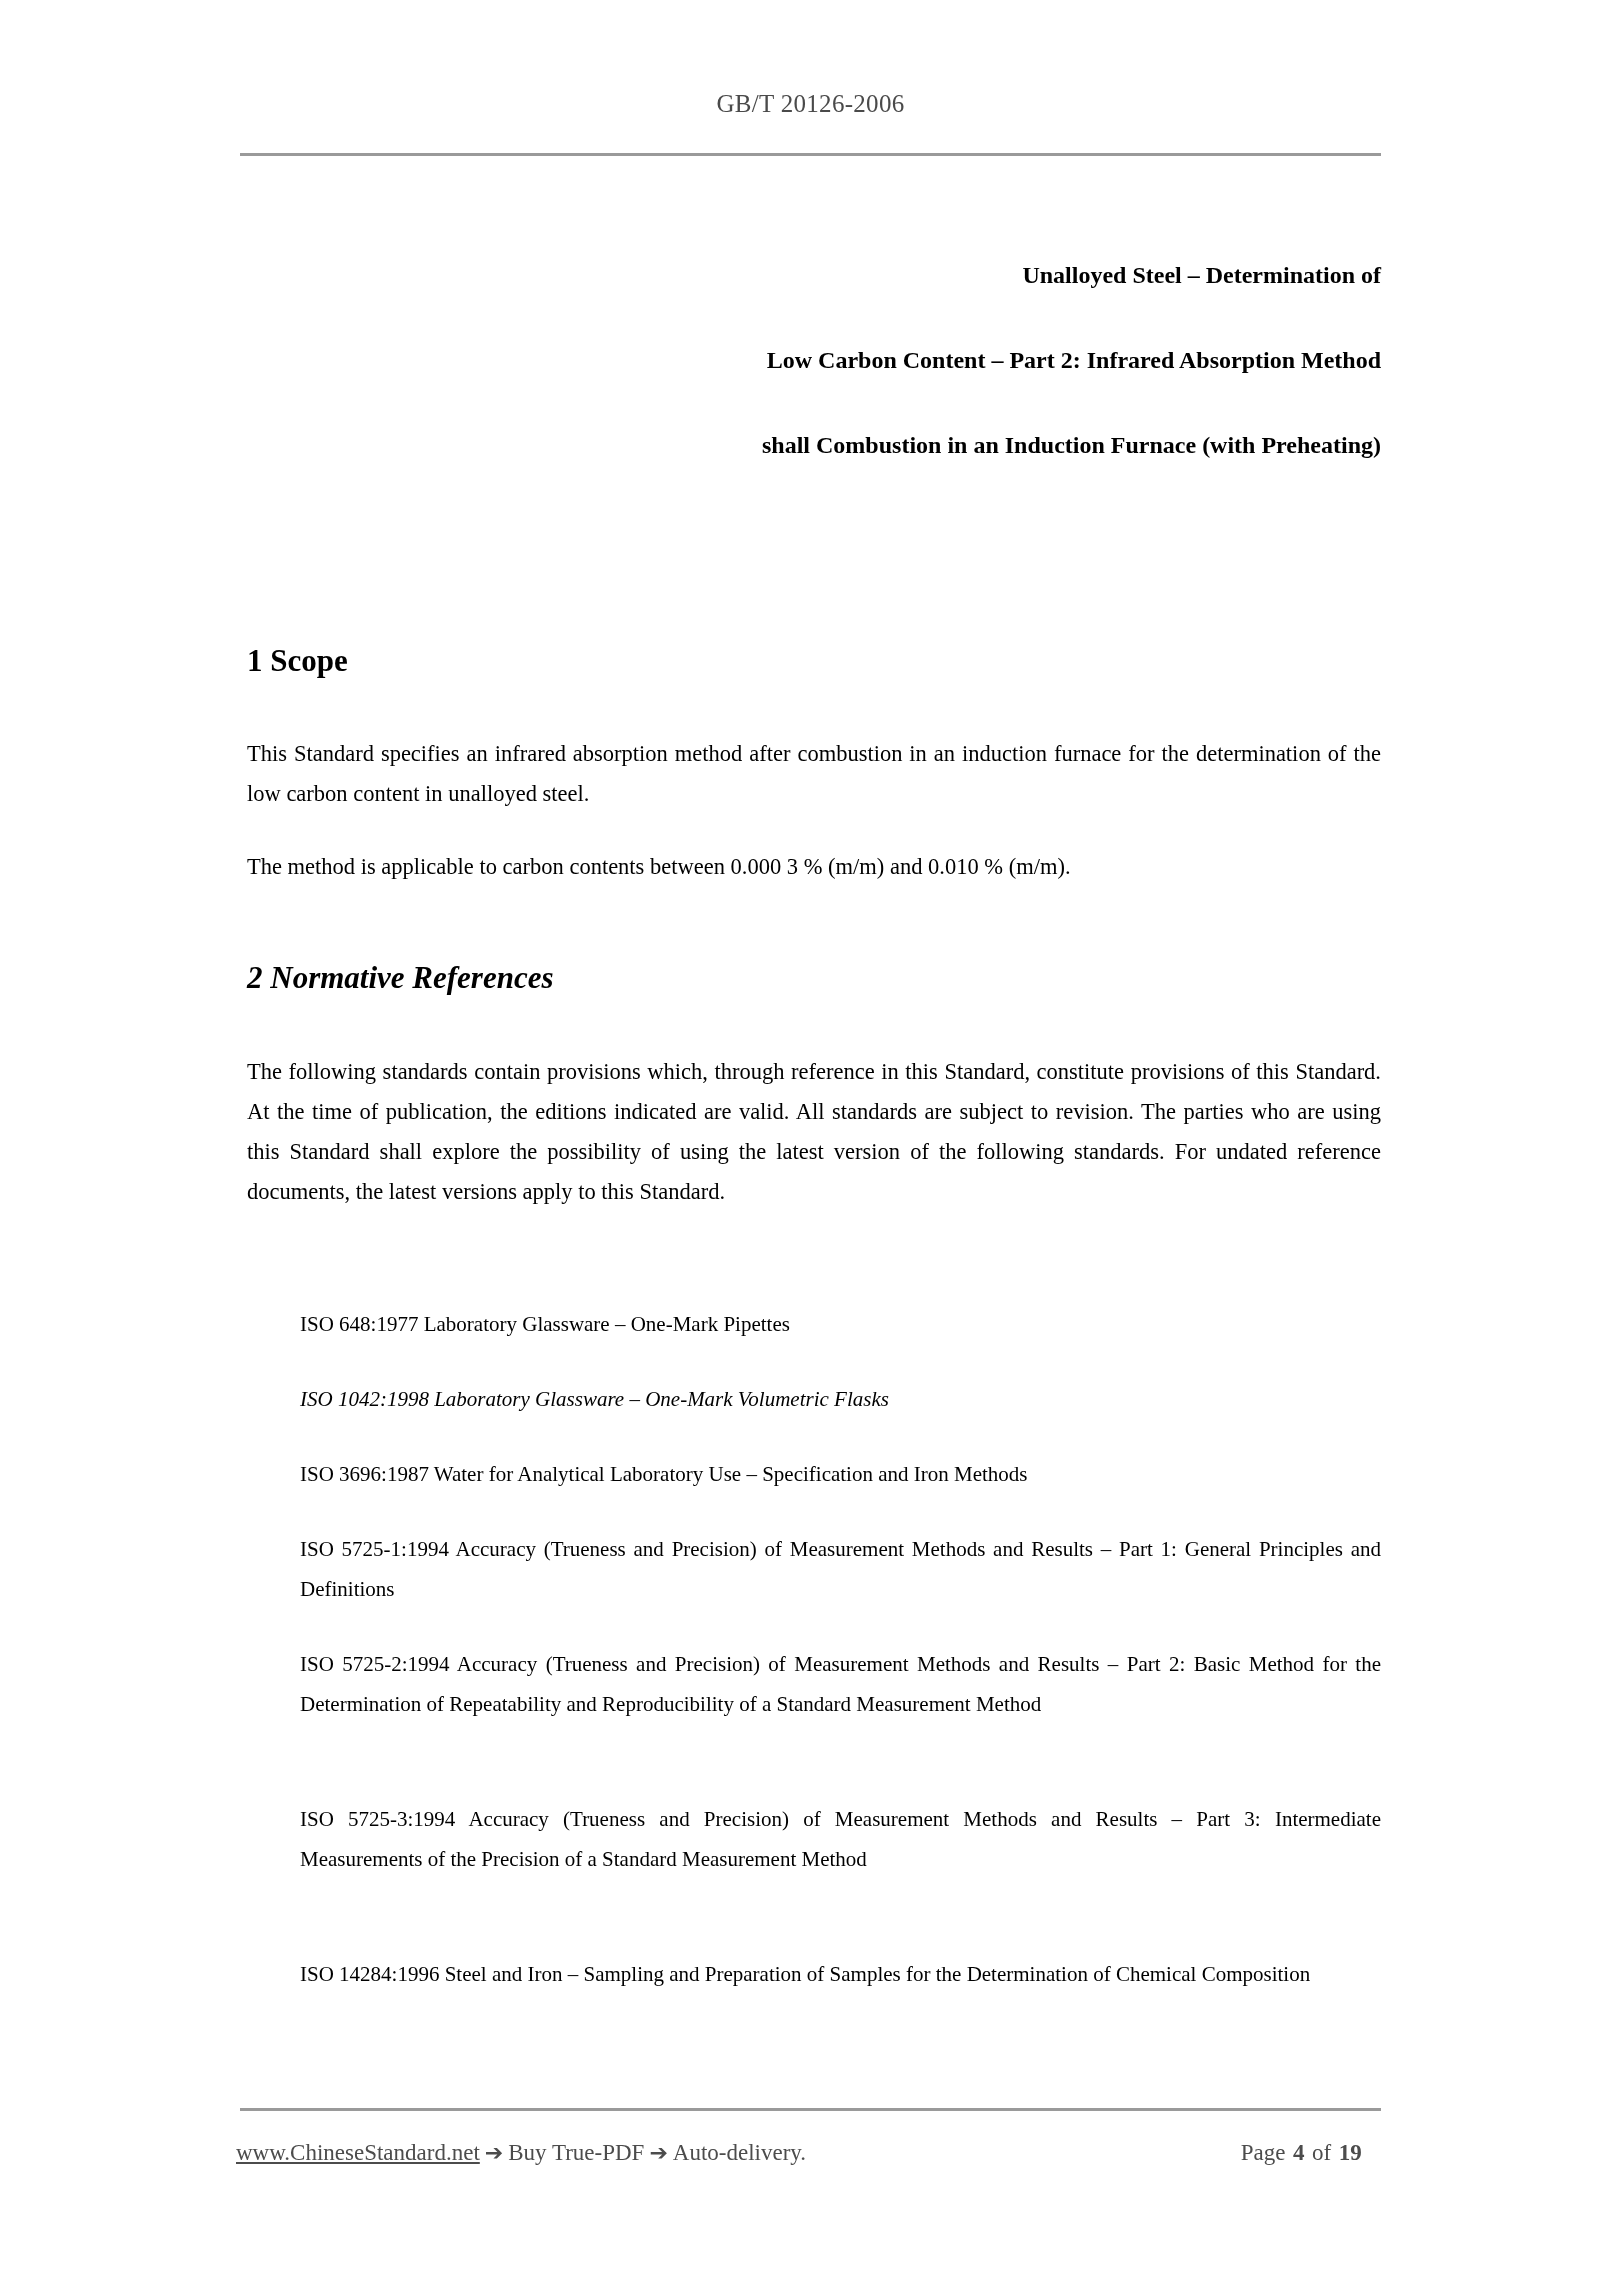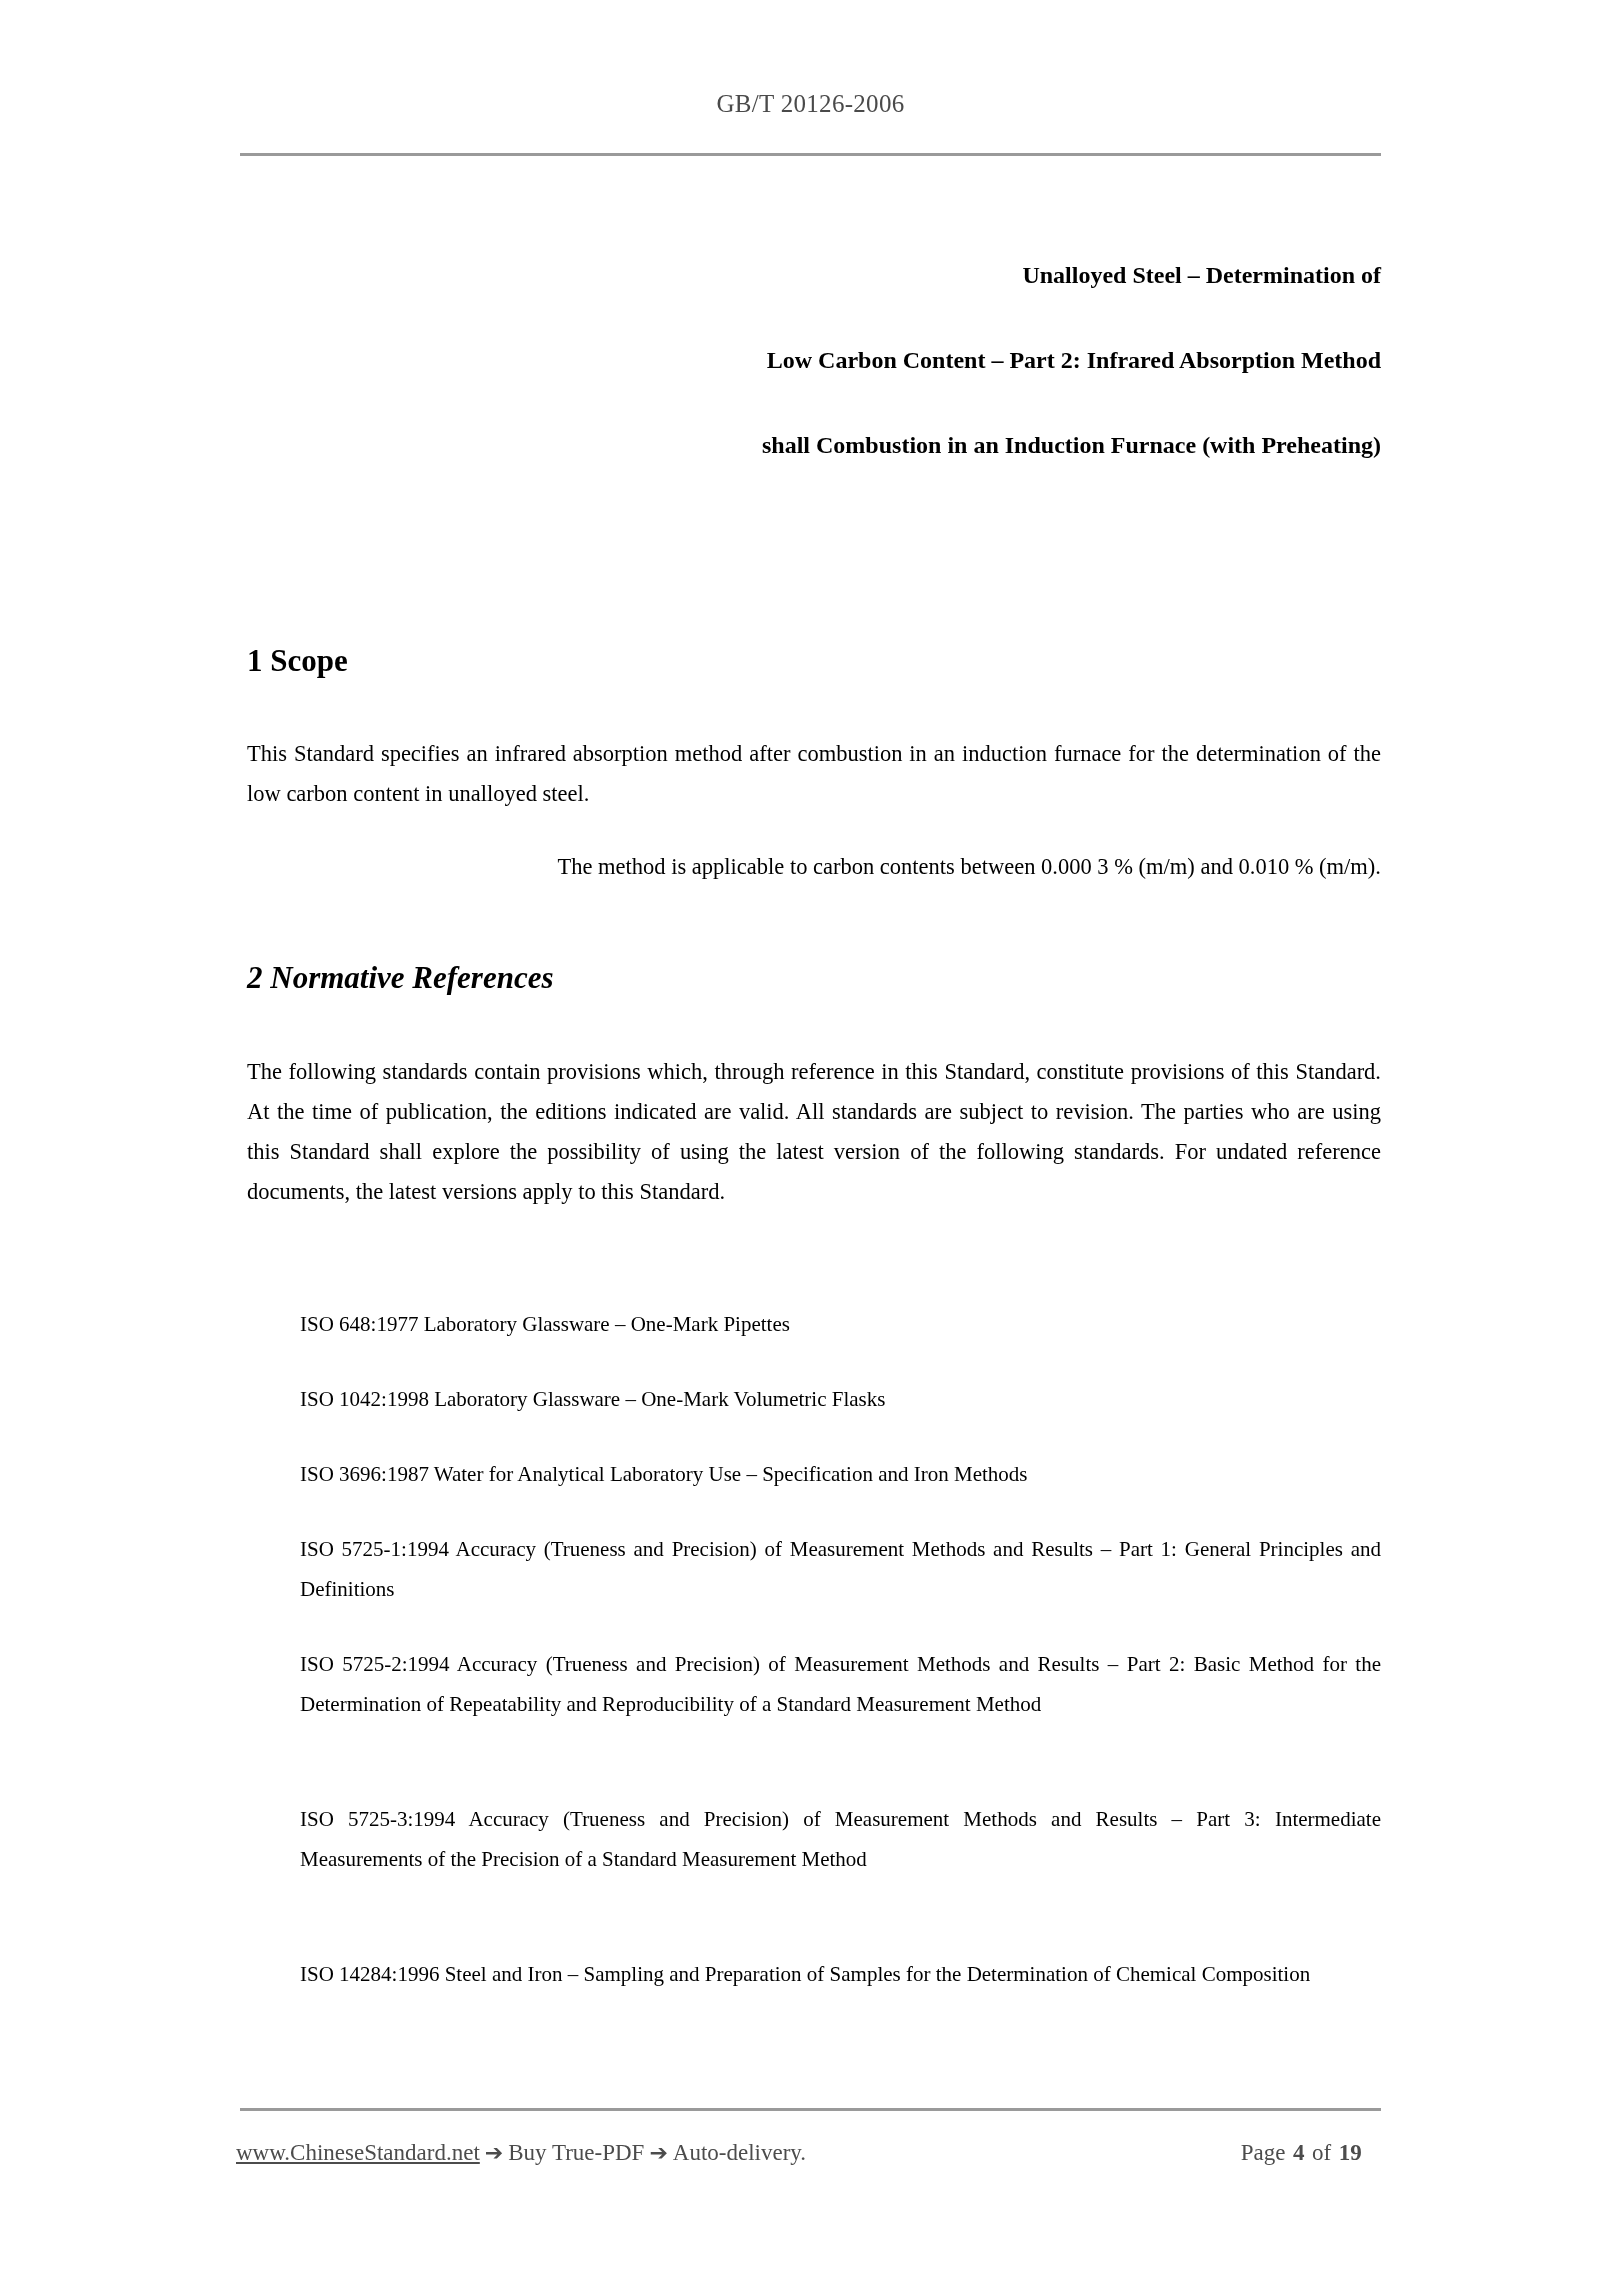--- a/index.html
+++ b/index.html
@@ -80,21 +80,21 @@
 
   p.body {
     position: absolute;
     left: 0;
     width: 1134px;
     margin: 0;
     font-size: 22.5px;
     line-height: 40px;
     text-align: justify;
   }
-  p.body.nojust { text-align: right; }
+  p.body.nojust { text-align: left; }
 
   .ref {
     position: absolute;
     left: 53px;
     width: 1081px;
     margin: 0;
     font-size: 21px;
     line-height: 40px;
     text-align: justify;
   }
@@ -155,21 +155,21 @@
 
     <p class="body" style="top:734px;">This Standard specifies an infrared absorption method after combustion in an induction furnace for the determination of the low carbon content in unalloyed steel.</p>
 
     <p class="body nojust" style="top:847px;">The method is applicable to carbon contents between 0.000 3 % (m/m) and 0.010 % (m/m).</p>
 
     <h2 class="section" style="top:959px;font-style:italic;">2 Normative References</h2>
 
     <p class="body" style="top:1052px;">The following standards contain provisions which, through reference in this Standard, constitute provisions of this Standard. At the time of publication, the editions indicated are valid. All standards are subject to revision. The parties who are using this Standard shall explore the possibility of using the latest version of the following standards. For undated reference documents, the latest versions apply to this Standard.</p>
 
     <p class="ref nojust" style="top:1304px;">ISO 648:1977 Laboratory Glassware – One-Mark Pipettes</p>
-    <p class="ref nojust" style="top:1379px;">ISO 1042:1998 Laboratory Glassware – One-Mark Volumetric Flasks</p>
+    <p class="ref nojust" style="top:1379px;font-style:italic;">ISO 1042:1998 Laboratory Glassware – One-Mark Volumetric Flasks</p>
     <p class="ref nojust" style="top:1454px;">ISO 3696:1987 Water for Analytical Laboratory Use – Specification and Iron Methods</p>
     <p class="ref" style="top:1529px;">ISO 5725-1:1994 Accuracy (Trueness and Precision) of Measurement Methods and Results – Part 1: General Principles and Definitions</p>
     <p class="ref" style="top:1644px;">ISO 5725-2:1994 Accuracy (Trueness and Precision) of Measurement Methods and Results – Part 2: Basic Method for the Determination of Repeatability and Reproducibility of a Standard Measurement Method</p>
     <p class="ref" style="top:1799px;">ISO 5725-3:1994 Accuracy (Trueness and Precision) of Measurement Methods and Results – Part 3: Intermediate Measurements of the Precision of a Standard Measurement Method</p>
     <p class="ref" style="top:1954px;">ISO 14284:1996 Steel and Iron – Sampling and Preparation of Samples for the Determination of Chemical Composition</p>
 
   </div>
 
   <div class="footer-rule"></div>
   <div class="footer">

